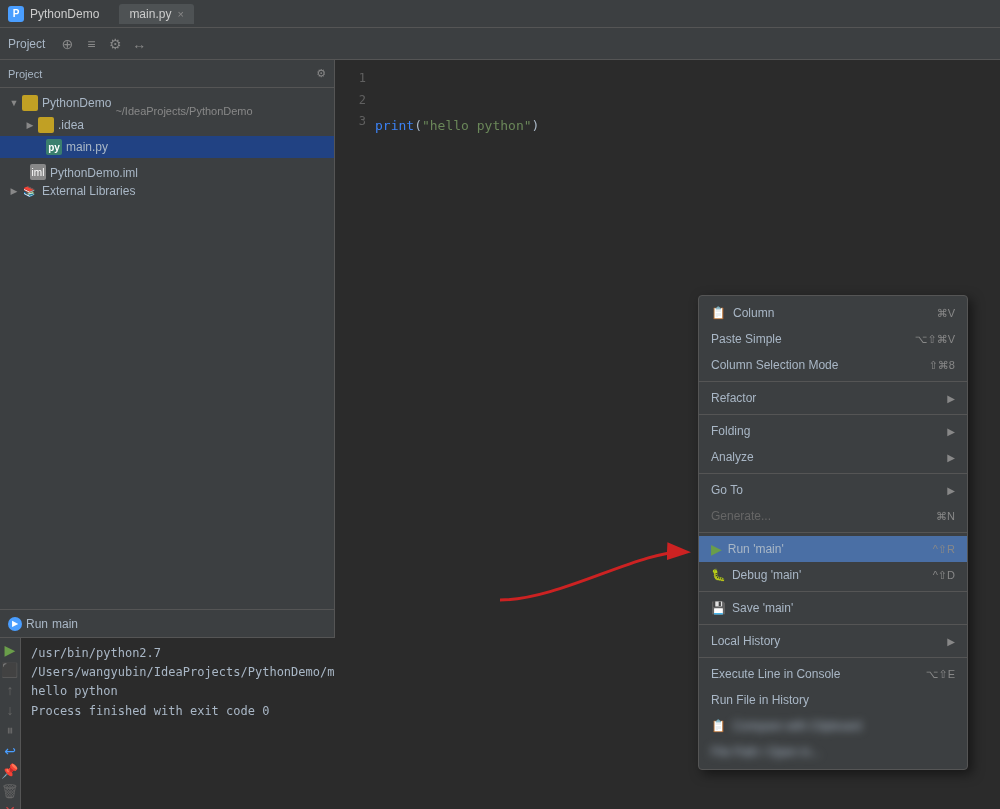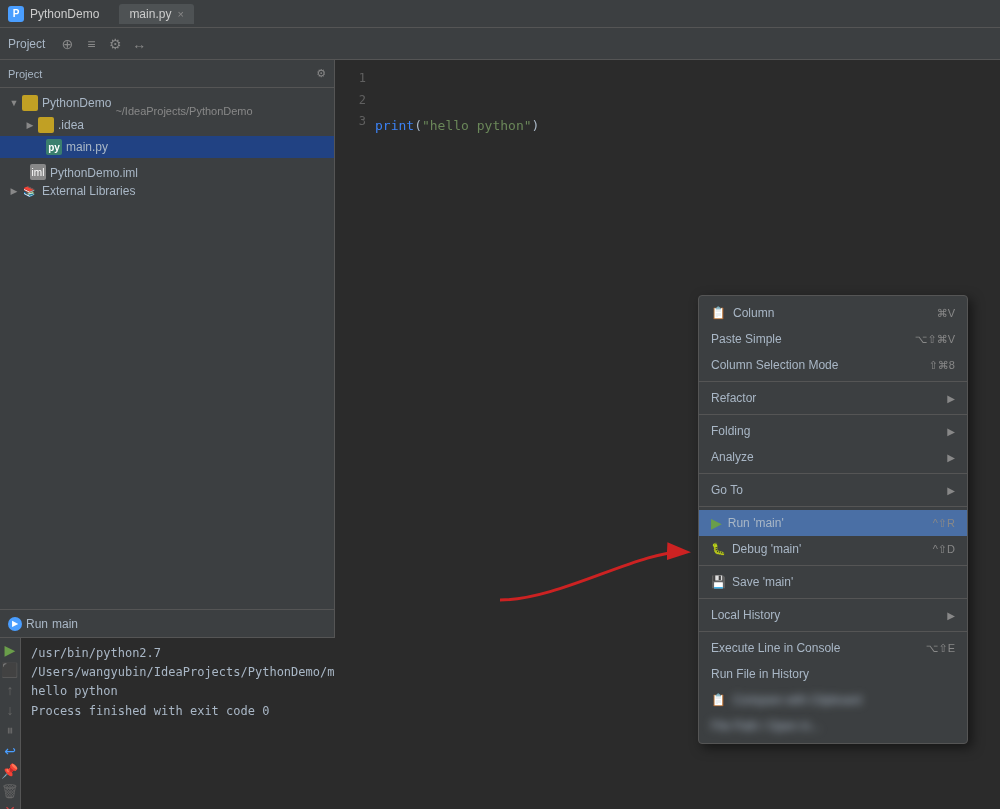--- a/index.html
+++ b/index.html
@@ -430,20 +430,24 @@
     <span>Analyze</span>
     <span class="submenu-arrow">▶</span>
   </div>
 
   <div class="ctx-separator"></div>
 
   <div class="ctx-item">
     <span>Go To</span>
     <span class="submenu-arrow">▶</span>
   </div>
+  <div class="ctx-item disabled">
+    <span>Generate...</span>
+    <span class="shortcut">⌘N</span>
+  </div>
 
   <div class="ctx-separator"></div>
 
   <div class="ctx-item highlighted">
     <span class="run-green">▶</span>
     <span>Run 'main'</span>
     <span class="shortcut">^⇧R</span>
   </div>
   <div class="ctx-item">
     <span class="debug-green">🐛</span>

